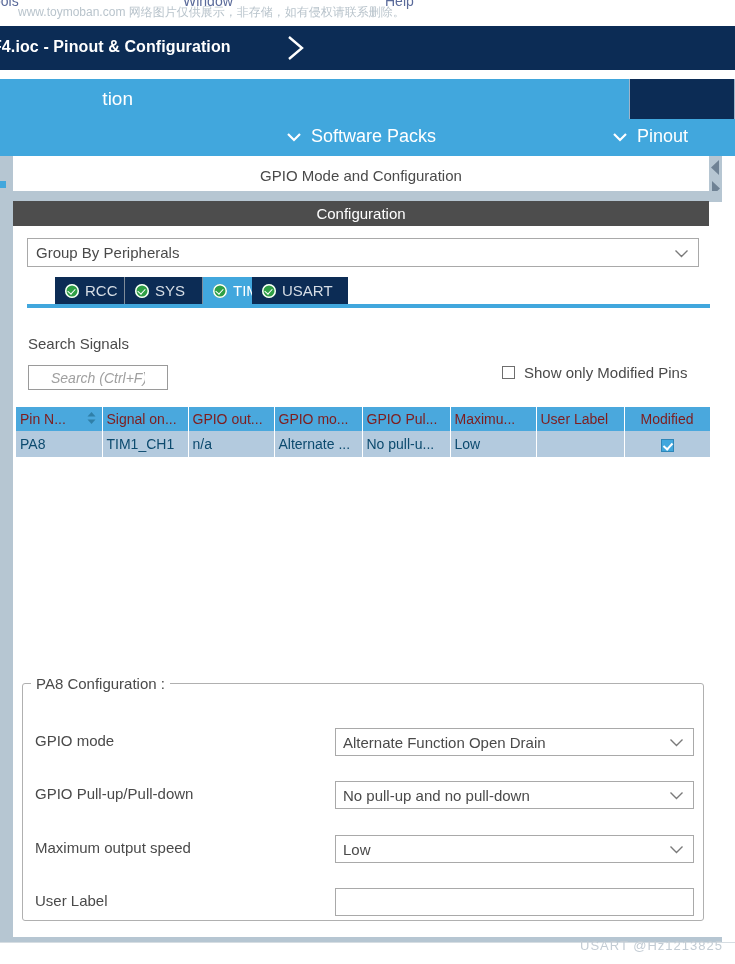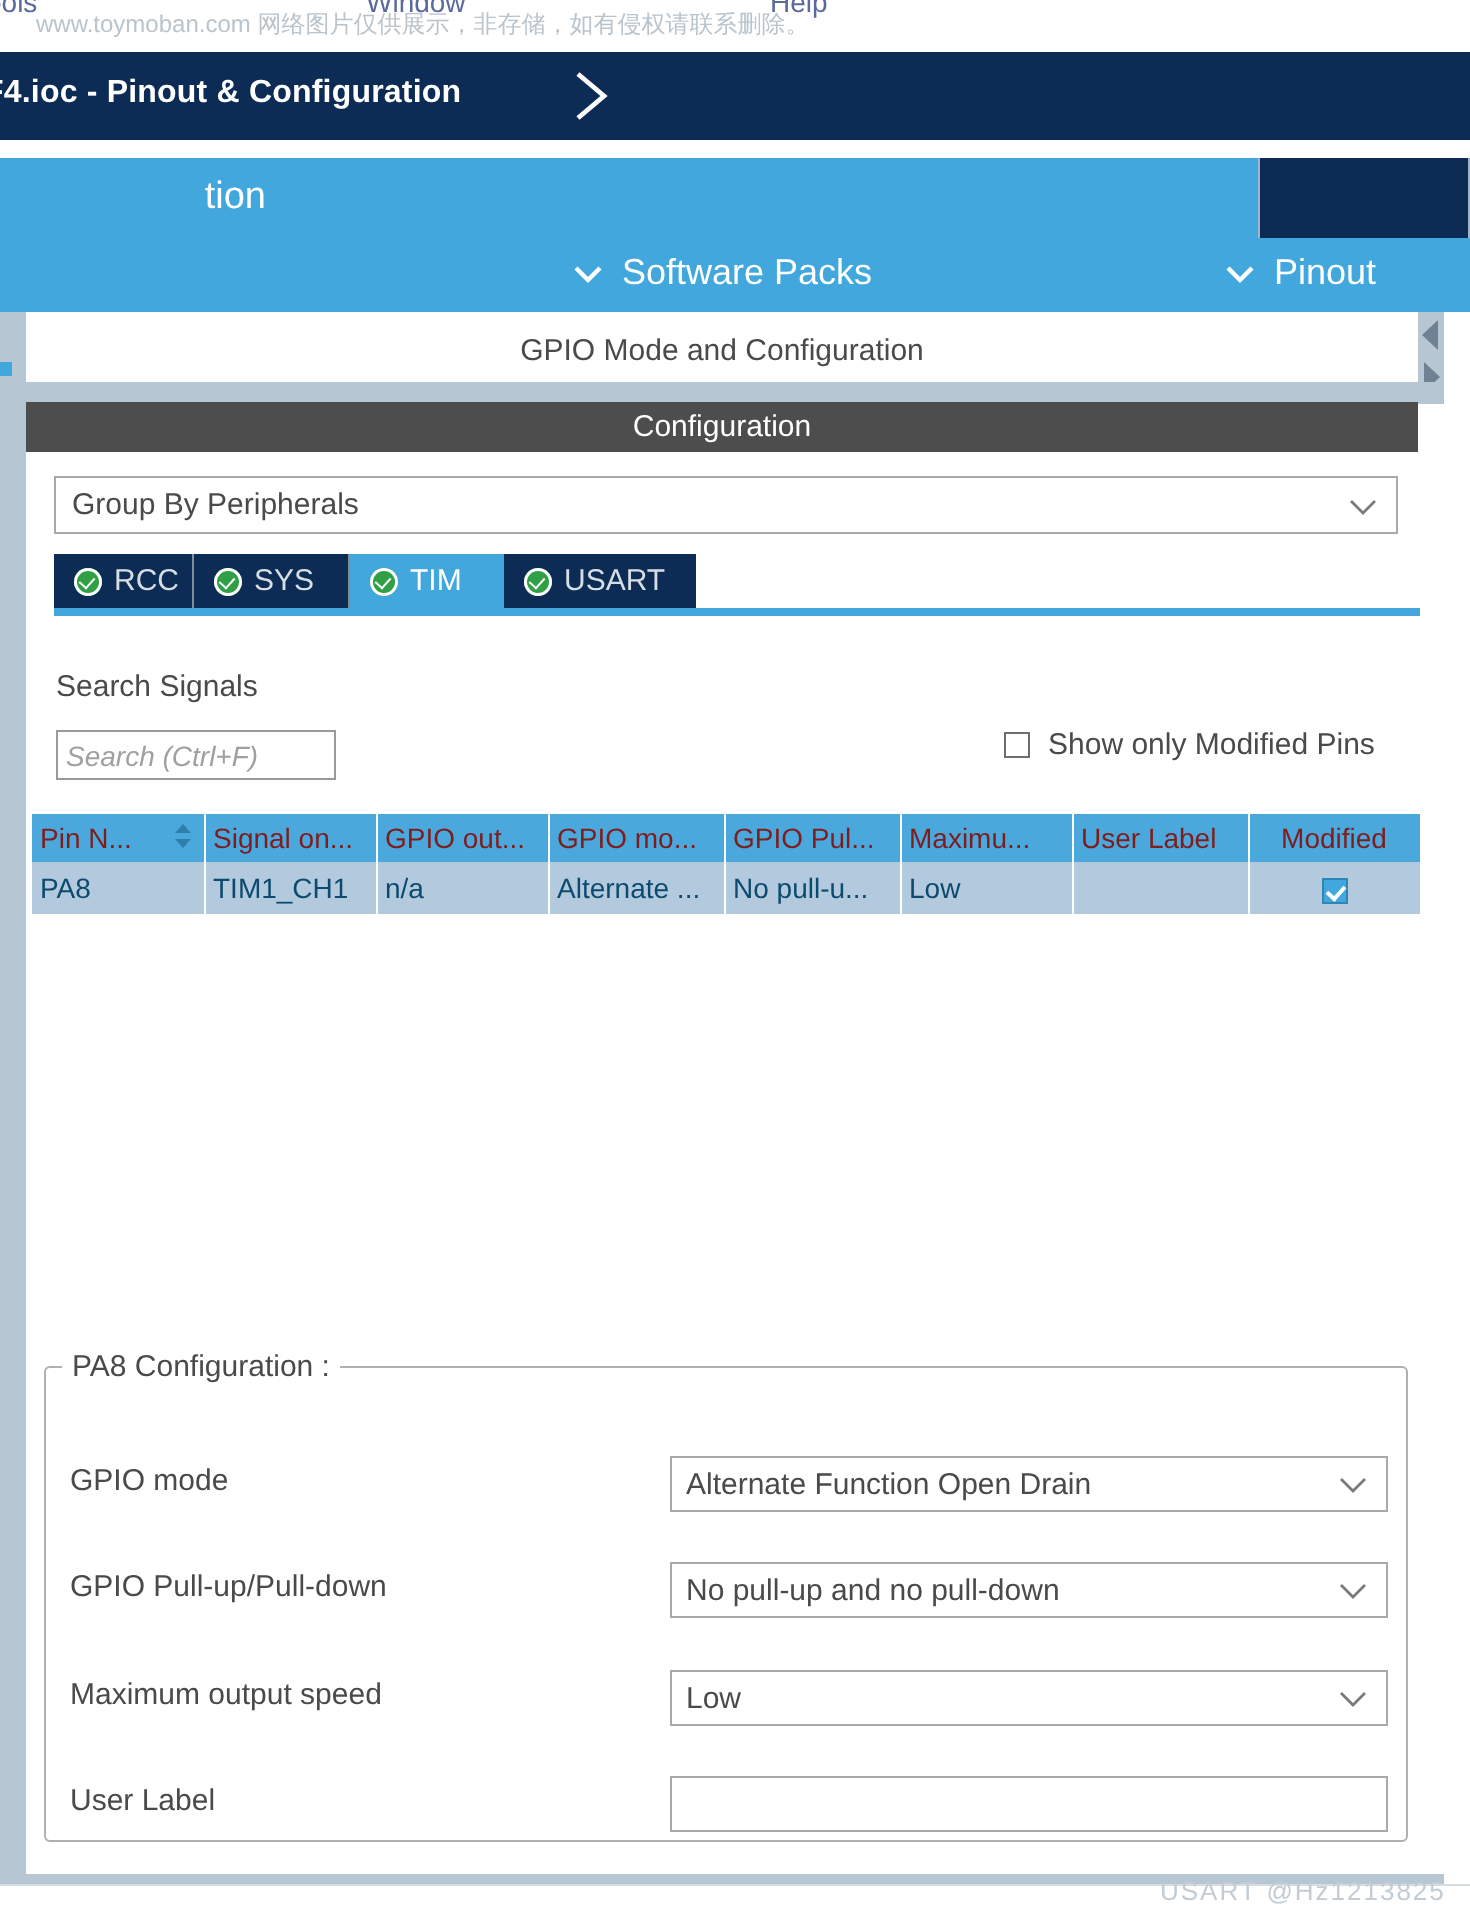--- a/index.html
+++ b/index.html
@@ -217,21 +217,21 @@
     display: flex;
     align-items: center;
     gap: 6px;
     padding: 0 10px;
     box-sizing: border-box;
     font-size: 15px;
     white-space: nowrap;
   }
   .ptab-off { background: #0c2c55; color: #d6dde5; }
   .ptab-on  { background: #41a7dd; color: #ffffff; }
-  .ptab-sep { border-right: 1px solid #7f8c99; }
+  .ptab-sep { border-right: 1px solid #7f8c99; margin-left: 28px; }
   .periph-underline {
     position: absolute;
     left: 27px; top: 304px;
     width: 683px; height: 4px;
     background: #41a7dd;
   }
   .checkicon {
     width: 14px; height: 14px;
     border-radius: 50%;
     background: #2fa045;
@@ -261,21 +261,21 @@
     position: absolute;
     left: 28px; top: 365px;
     width: 140px; height: 25px;
     border: 1px solid #9a9a9a;
     background: #ffffff;
     box-sizing: border-box;
     font-family: "Liberation Sans", sans-serif;
     font-size: 14px;
     font-style: italic;
     color: #8e8e8e;
-    padding: 0 4px;
+    padding: 0 22px;
   }
   .searchbox::placeholder { color: #a0a0a0; font-style: italic; }
 
   .modifiedcheck {
     position: absolute;
     left: 502px; top: 364px;
     display: flex;
     align-items: center;
     gap: 9px;
     font-size: 15px;

